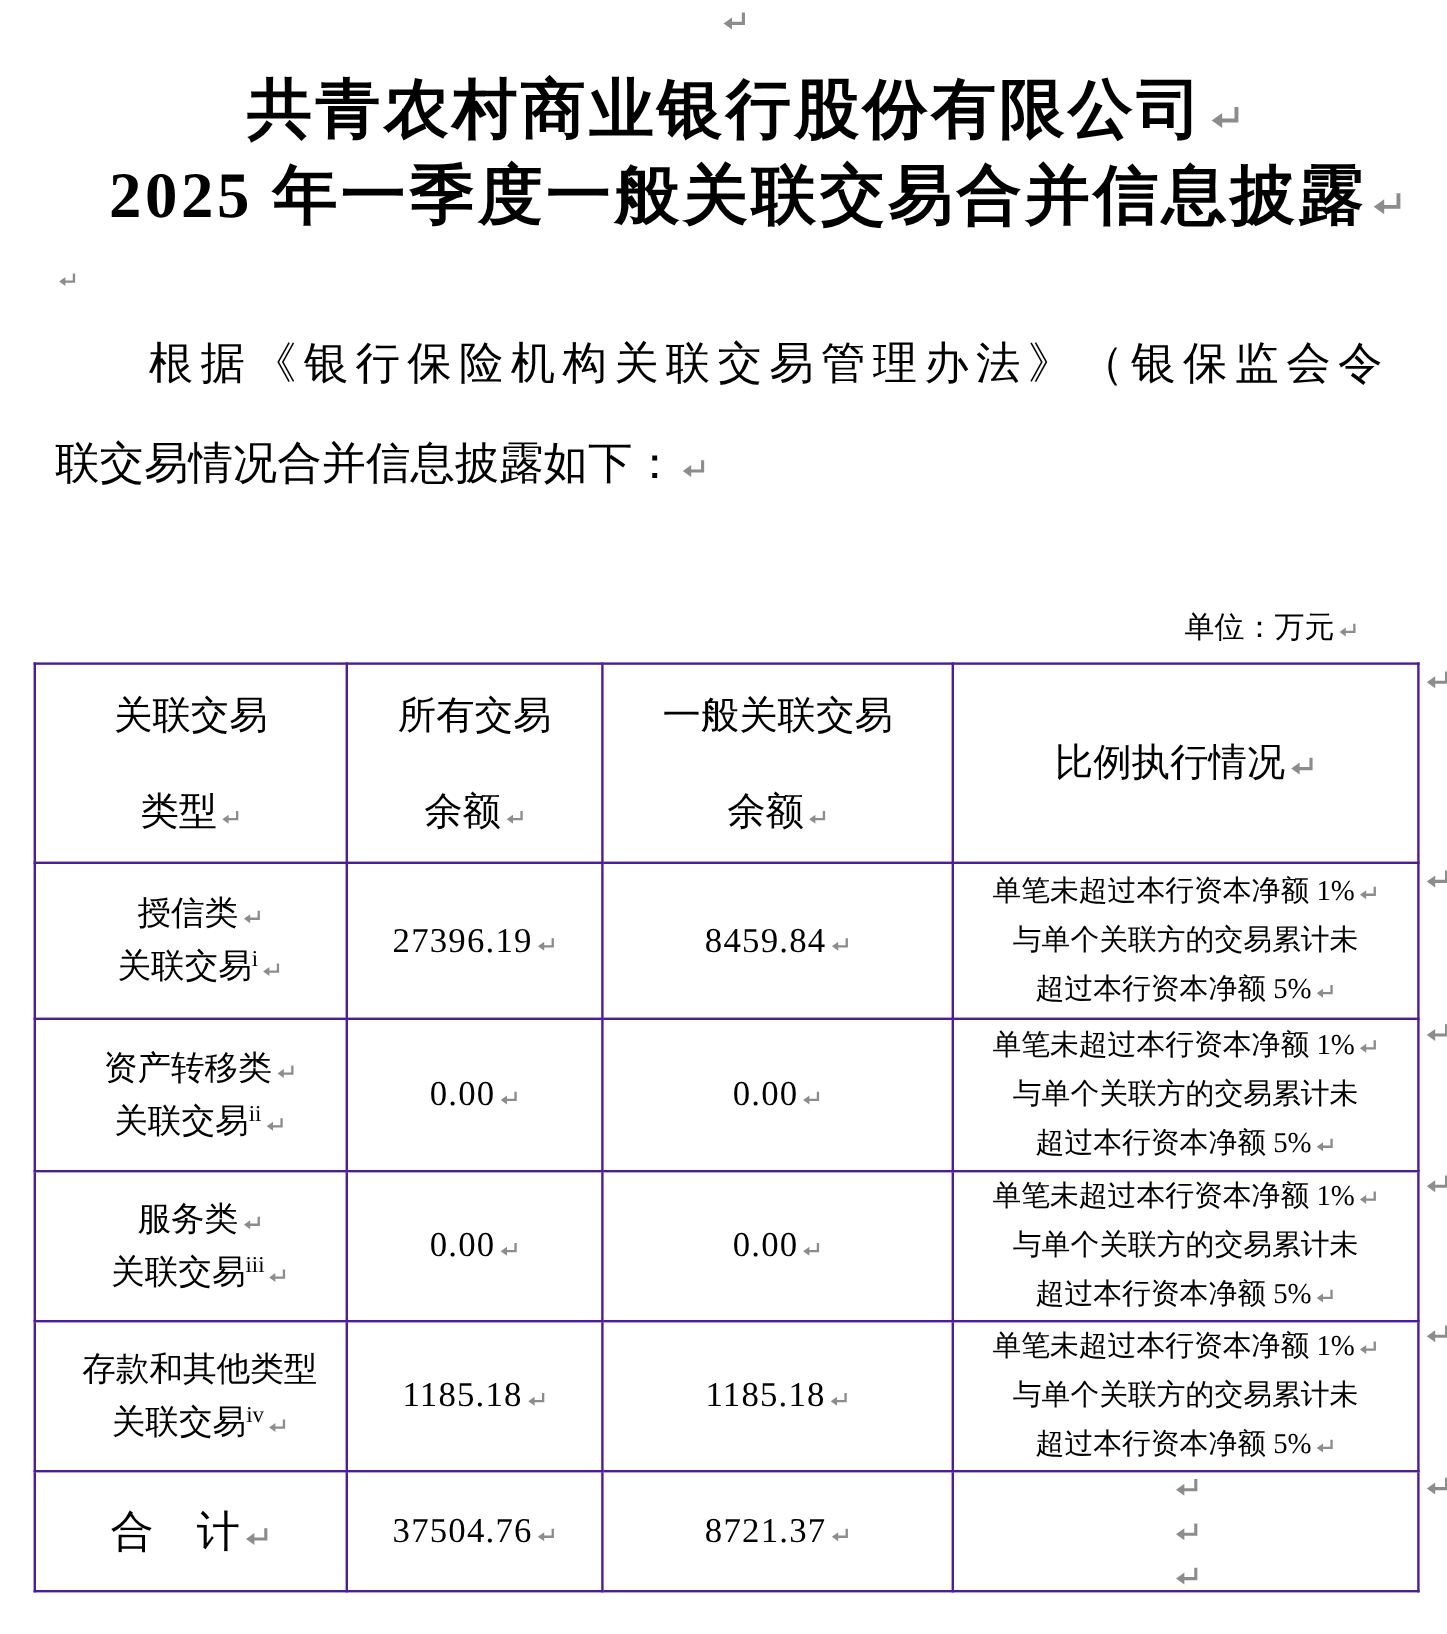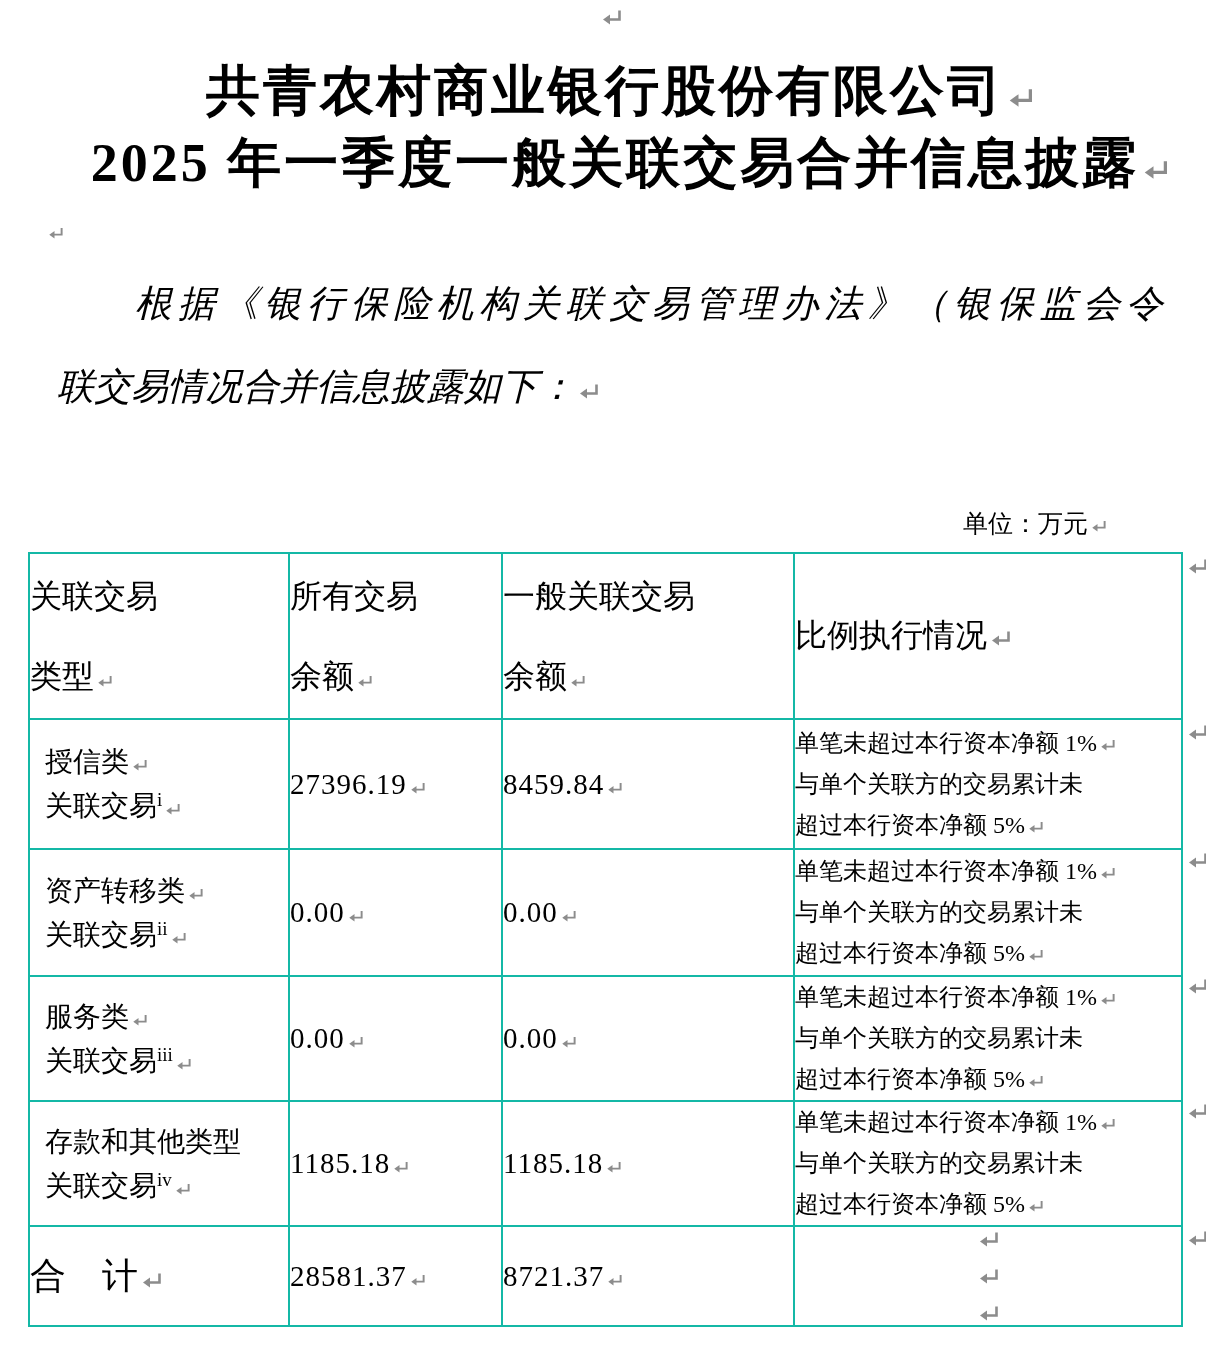--- a/index.html
+++ b/index.html
@@ -22,41 +22,40 @@
   .title-line {
     position:absolute; left:0; width:100%;
     text-align:center; font-weight:bold;
     font-size:54px; letter-spacing:3px; white-space:nowrap;
     line-height:1.25;
   }
   .title-line-1 { top:58px;padding-left:36px; }
   .title-line-2 { top:130px;margin-left:28px; }
 
   .body-para {
-    position:absolute; top:262px; left:57px; width:1106px;
+    position:absolute; top:262px; left:46px; width:1106px;
     font-size:37px;
-    font-style:italic;
   }
   .body-line { height:83px; line-height:83px; text-align:justify; text-align-last:justify; white-space:nowrap; }
   .body-line.first { text-indent:78px; }
   .body-line.last { text-align:right; text-align-last:left; }
 
   .unit-line {
     position:absolute; top:504px; left:0; width:100%;
-    text-align:right; padding-right:98px;
+    text-align:right; padding-right:74px;
     font-size:25px; line-height:40px;
   }
 
   table.disclosure {
     position:absolute; top:552px; left:28px;
     width:1153px; border-collapse:collapse; table-layout:fixed;
   }
   table.disclosure td {
-    border:2px solid #14b8a6; padding:0;
-    text-align:left; vertical-align:middle; position:relative;
+    border:2px solid #4c1d95; padding:0;
+    text-align:center; vertical-align:middle; position:relative;
   }
   .hdr { font-size:32px; }
   .hdr .hline { line-height:48px; }
   .hdr .hgap { height:32px; }
   .type-cell { font-size:28px; }
   .type-cell .tline { line-height:44px;margin-left:15px; }
   .num-cell { font-size:29px; letter-spacing:1px; }
   .ratio-cell { font-size:24px; }
   .ratio-cell .rline { line-height:41px; }
   .total-label { font-size:36px; }
@@ -273,21 +272,21 @@
                   <path d="M10 6.5 L3 11.5 L10 16.5 Z" fill="#8c8c8c"></path>
                 </svg></span></div>
         </td>
       </tr>
 
       <tr style="height:100px">
         <td class="total-label"><span>合　计</span><span class="pmark"><svg viewBox="0 0 24 20" preserveAspectRatio="none">
                 <path d="M19.5 2.5 v9 H9" fill="none" stroke="#8c8c8c" stroke-width="2.6"></path>
                 <path d="M10 6.5 L3 11.5 L10 16.5 Z" fill="#8c8c8c"></path>
               </svg></span></td>
-        <td class="num-cell"><span>28581.37</span><span class="pmark sm"><svg viewBox="0 0 24 20" preserveAspectRatio="none">
+        <td class="num-cell"><span>37504.76</span><span class="pmark sm"><svg viewBox="0 0 24 20" preserveAspectRatio="none">
                 <path d="M19.5 2.5 v9 H9" fill="none" stroke="#8c8c8c" stroke-width="2.6"></path>
                 <path d="M10 6.5 L3 11.5 L10 16.5 Z" fill="#8c8c8c"></path>
               </svg></span></td>
         <td class="num-cell"><span>8721.37</span><span class="pmark sm"><svg viewBox="0 0 24 20" preserveAspectRatio="none">
                 <path d="M19.5 2.5 v9 H9" fill="none" stroke="#8c8c8c" stroke-width="2.6"></path>
                 <path d="M10 6.5 L3 11.5 L10 16.5 Z" fill="#8c8c8c"></path>
               </svg></span></td>
         <td>
           <div class="stack-marks">
             <span class="pmark">

